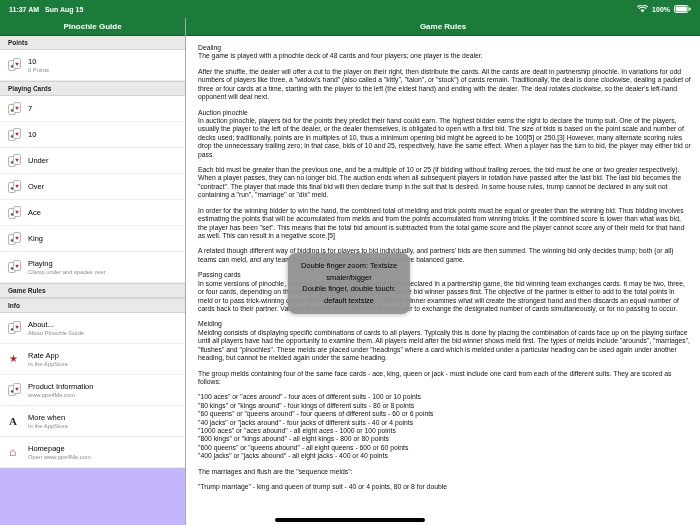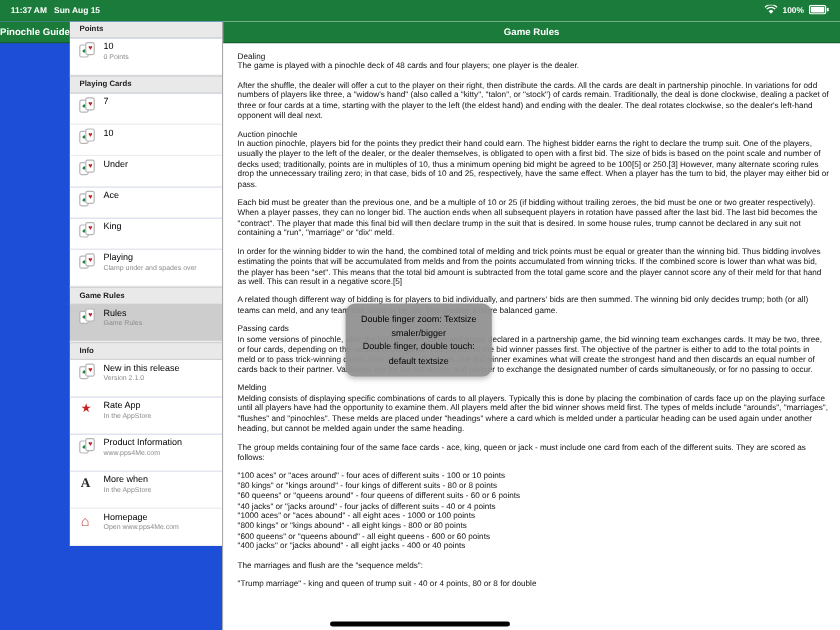--- a/index.html
+++ b/index.html
@@ -16,30 +16,30 @@
   .sb-left{display:flex;gap:6px;align-items:center;}
   .sb-right{display:flex;gap:4px;align-items:center;}
   
   .body{display:flex;height:507px;}
   .navbar{
     height:18px;background:var(--green);color:#fff;display:flex;align-items:center;
     justify-content:center;font-size:8px;font-weight:bold;flex:0 0 auto;
     border-bottom:1px solid rgba(0,0,0,0.22);box-sizing:border-box;
   }
   
-  .sidebar{width:186px;flex:0 0 186px;border-right:1px solid #a9a9a9;display:flex;box-sizing:border-box;background:#1d4ed8;}
+  .sidebar{width:186px;flex:0 0 186px;border-right:1px solid #a9a9a9;display:flex;flex-direction:column;box-sizing:border-box;background:#c4b5fd;}
   .sidebar-list{flex:1;overflow:hidden;}
   .section-header{
     background:#e9e9e9;border-bottom:1px solid #d2d2d2;border-top:1px solid #d2d2d2;
     padding:0 8px;height:13px;display:flex;align-items:center;
     font-size:6.5px;font-weight:bold;color:#1c1c1c;
   }
   .section:first-child .section-header{border-top:none;}
   .row{
-    display:flex;align-items:flex-start;padding:2px 8px;min-height:26px;
+    display:flex;align-items:center;padding:2px 8px;min-height:26px;
     border-bottom:1px solid #ededed;box-sizing:border-box;background:#fff;cursor:default;
   }
   .row.has-sub{min-height:31px;}
   .row.selected{background:#cdcdcd;}
   .row-icon{width:14px;height:16px;flex:0 0 14px;position:relative;margin-right:6px;}
   .mini-card{
     position:absolute;width:8px;height:11px;background:#fff;border:1px solid #b5b5b5;
     border-radius:2px;font-size:6px;line-height:10px;text-align:center;box-sizing:border-box;
   }
   .mini-card.back{left:0;top:3px;color:#1b7b3a;}
@@ -154,20 +154,30 @@
     <span class="row-icon">
                   <span class="mini-card back">♠</span>
                   <span class="mini-card front">♥</span>
                 </span>
     <span class="row-text">
       <span class="row-label">Under</span>
 
     </span>
   </div>
 
+  <div class="row">
+    <span class="row-icon">
+                  <span class="mini-card back">♠</span>
+                  <span class="mini-card front">♥</span>
+                </span>
+    <span class="row-text">
+      <span class="row-label">Over</span>
+
+    </span>
+  </div>
 
   <div class="row">
     <span class="row-icon">
                   <span class="mini-card back">♠</span>
                   <span class="mini-card front">♥</span>
                 </span>
     <span class="row-text">
       <span class="row-label">Ace</span>
 
     </span>
@@ -194,50 +204,38 @@
       <span class="row-sub">Clamp under and spades over</span>
     </span>
   </div>
 </div>
   </div>
 
   <div class="section">
     <div class="section-header">
       <span class="sh-label">Game Rules</span>
     </div>
-    <div class="section-items">
-  <div class="row selected has-sub">
-    <span class="row-icon">
-                  <span class="mini-card back">♠</span>
-                  <span class="mini-card front">♥</span>
-                </span>
-    <span class="row-text">
-      <span class="row-label">Rules</span>
-      <span class="row-sub">Game Rules</span>
-    </span>
-  </div>
-</div>
   </div>
 
   <div class="section">
     <div class="section-header">
       <span class="sh-label">Info</span>
     </div>
     <div class="section-items">
-
-  <div class="row has-sub">
-    <span class="row-icon">
-                  <span class="mini-card back">♠</span>
-                  <span class="mini-card front">♥</span>
-                </span>
-    <span class="row-text">
-      <span class="row-label">New in this release</span>
-      <span class="row-sub">Version 2.1.0</span>
-    </span>
-  </div>
+  <div class="row has-sub">
+    <span class="row-icon">
+                  <span class="mini-card back">♠</span>
+                  <span class="mini-card front">♥</span>
+                </span>
+    <span class="row-text">
+      <span class="row-label">About...</span>
+      <span class="row-sub">About Pinochle Guide</span>
+    </span>
+  </div>
+
 
   <div class="row has-sub">
     <span class="row-icon">
                   <span class="ic-glyph star">★</span>
                 </span>
     <span class="row-text">
       <span class="row-label">Rate App</span>
       <span class="row-sub">In the AppStore</span>
     </span>
   </div>

